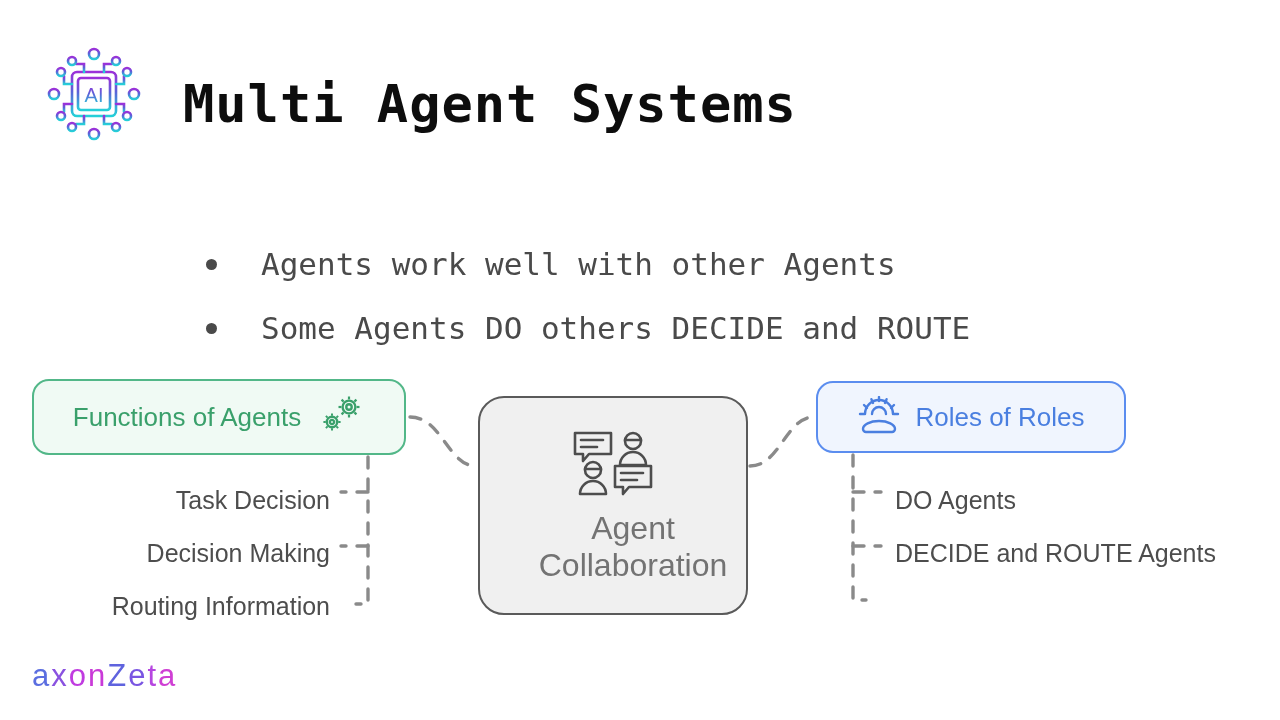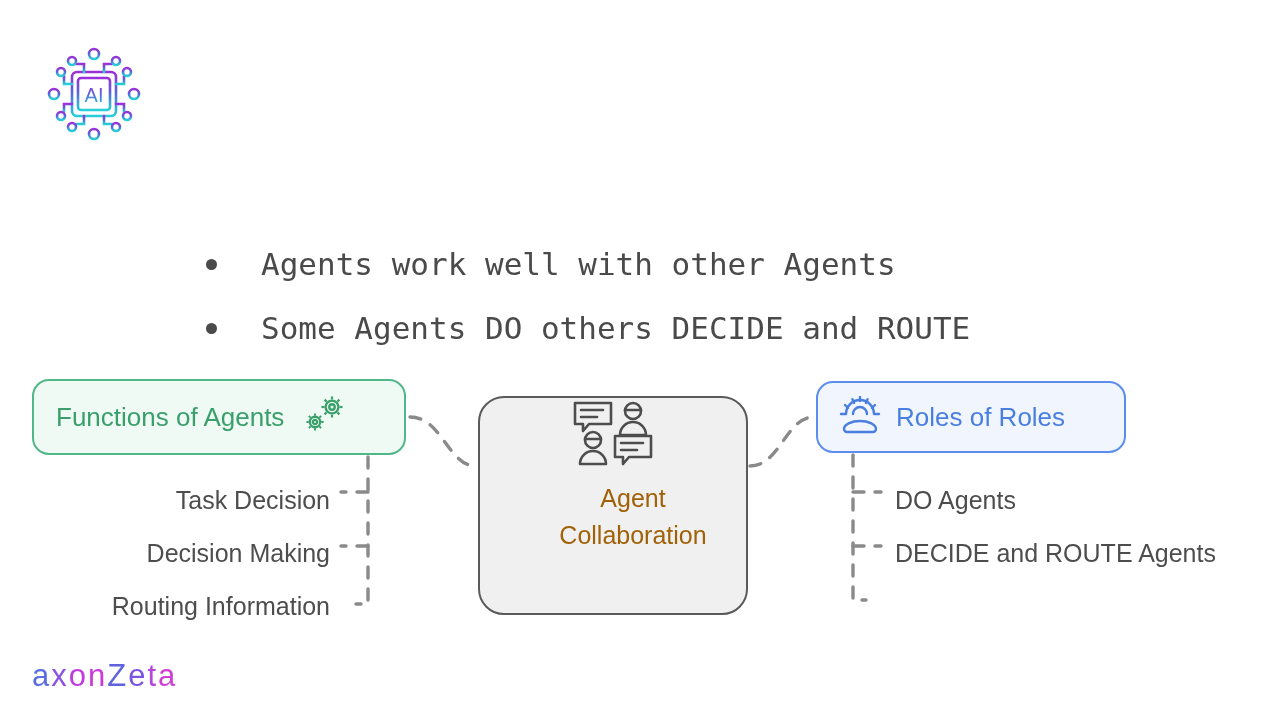--- a/index.html
+++ b/index.html
@@ -82,20 +82,21 @@
     position: absolute;
     left: 0;
     top: 0;
   }
 
   .node-box {
     position: absolute;
     box-sizing: border-box;
     display: flex;
     align-items: center;
+    justify-content: center;
   }
 
   .green-box {
     left: 32px;
     top: 379px;
     width: 374px;
     height: 76px;
     border: 2px solid #52b788;
     border-radius: 17px;
     background: #f0faf4;
@@ -130,22 +131,22 @@
     top: 396px;
     width: 270px;
     height: 219px;
     border: 2px solid #5a5a5a;
     border-radius: 26px;
     background: #f0f0f0;
     flex-direction: column;
     gap: 6px;
   }
   .center-caption {
-    font-size: 25px;
-    color: #a16207;
+    font-size: 32px;
+    color: #737373;
     text-align: center;
     line-height: 37px;
     margin-left: 40px;
   }
 
   
   .leaf-list {
     position: absolute;
     margin: 0;
     padding: 0;
@@ -225,20 +226,21 @@
           <circle cx="74" cy="85" r="4"></circle>
         <circle cx="19" cy="30" r="4"></circle>
           <circle cx="19" cy="74" r="4"></circle>
         <circle cx="85" cy="30" r="4"></circle>
           <circle cx="85" cy="74" r="4"></circle>
       </g>
       <text x="52" y="60" text-anchor="middle" font-family="Liberation Sans, sans-serif" font-size="20" fill="url(#chipGrad)">AI</text>
     </svg>
   </div>
 
+  <div class="slide-title">Multi Agent Systems</div>
 
   <ul class="bullets">
     <li class="bullet-item">
       <span class="bullet-dot"></span>
       <span>Agents work well with other Agents</span>
     </li>
     <li class="bullet-item">
       <span class="bullet-dot"></span>
       <span>Some Agents DO others DECIDE and ROUTE</span>
     </li>

